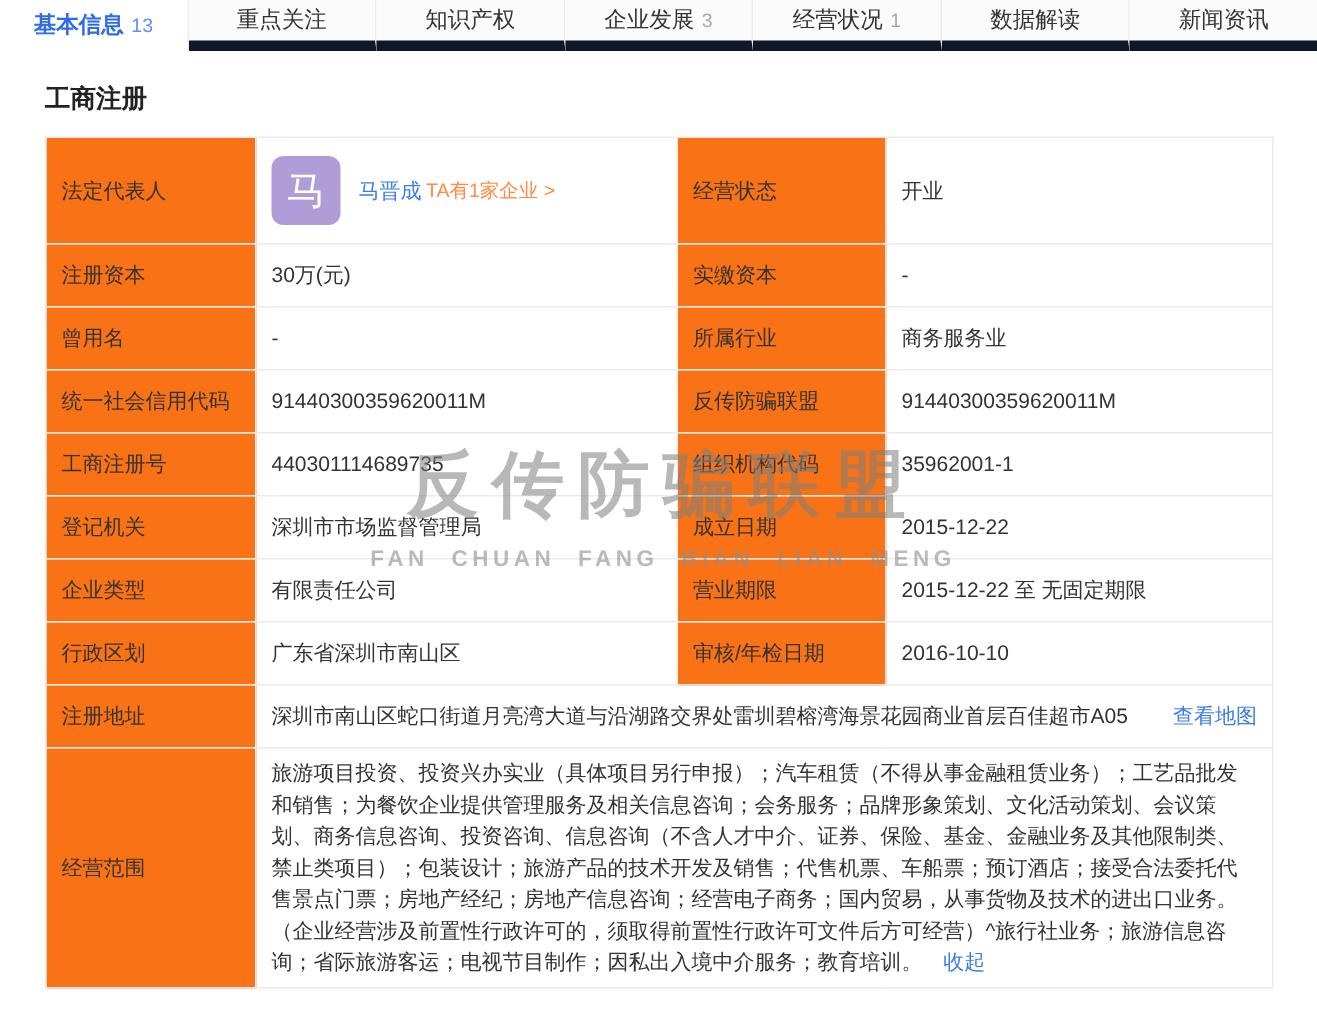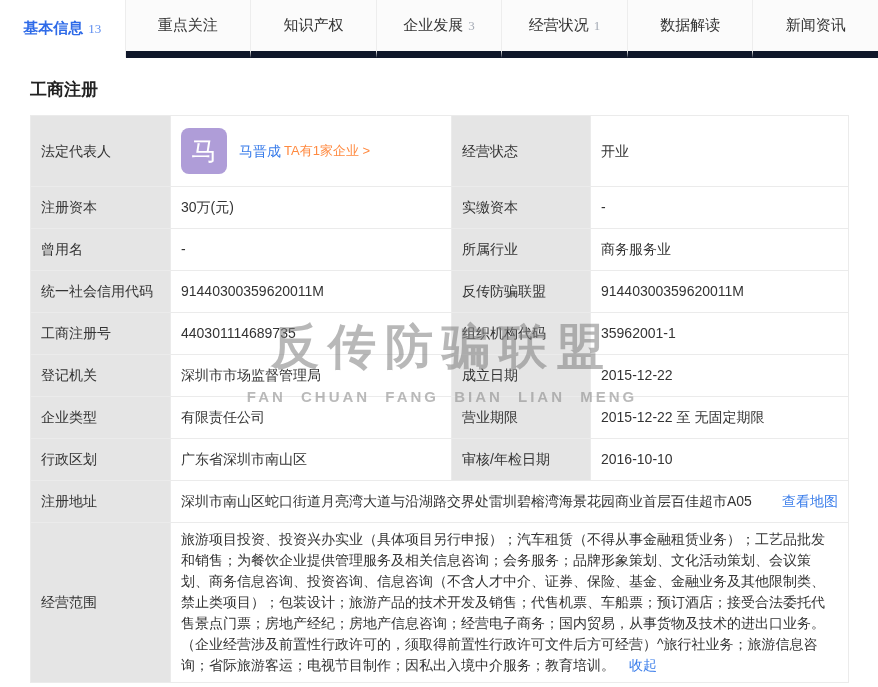--- a/index.html
+++ b/index.html
@@ -1,37 +1,37 @@
 <!DOCTYPE html>
 <html><head>
 <meta charset="utf-8">
 <style>
   * { margin:0; padding:0; box-sizing:border-box; }
   html,body { width:878px; height:687px; background:#fff; overflow:hidden;
     font-family:"Liberation Sans","DejaVu Sans",sans-serif; color:#333; }
 
   
-  .tabbar { display:flex; height:58px; background:#fbfbfb;font-family:Liberation Serif, serif; }
+  .tabbar { display:flex; height:34px; background:#fbfbfb; }
   .tab { flex:1; display:flex; align-items:center; justify-content:center; gap:5px;
     font-size:15px; color:#333; cursor:pointer;
     border-bottom:7px solid #0f172a; border-right:1px solid #ededed; background:#fbfbfb; }
   .tab:last-child { border-right:none; }
   .tab .count { font-size:13px; color:#a4aab4; }
   .tab.active { background:#fff; border-bottom:1px solid #fff; color:#2f6be8; font-weight:bold; }
   .tab.active .count { color:#5e8ef0; font-weight:normal; }
 
   
   .content { padding:18px 30px 0 30px; }
   .section-title { font-size:17px; font-weight:bold; color:#222; margin:2px 0 14px 0; }
 
   .table-wrap { position:relative; }
   table.reg { width:818px; border-collapse:collapse; table-layout:fixed; font-size:14px; }
   table.reg td { border:1px solid #ebebeb; height:42px; vertical-align:middle;
     padding:6px 10px; line-height:1.5; color:#333; }
-  td.lbl { background:#e5e5e5; color:#404040; }
+  td.lbl { background:#f97316; color:#404040; }
   tr.rep-row td { height:71px; }
 
   .rep-cell { display:flex; align-items:center; gap:12px; }
   .avatar { width:46px; height:46px; border-radius:8px; background:#af9dd8; color:#fff;
     font-size:26px; display:flex; align-items:center; justify-content:center; flex:0 0 auto; }
   .rep-info { display:flex; flex-direction:row; gap:3px; }
   .link-blue { color:#3a7dea; text-decoration:none; cursor:pointer; }
   .link-orange { color:#ff8a40; text-decoration:none; font-size:13px; cursor:pointer; }
 
   .addr-cell { display:flex; align-items:center; }

